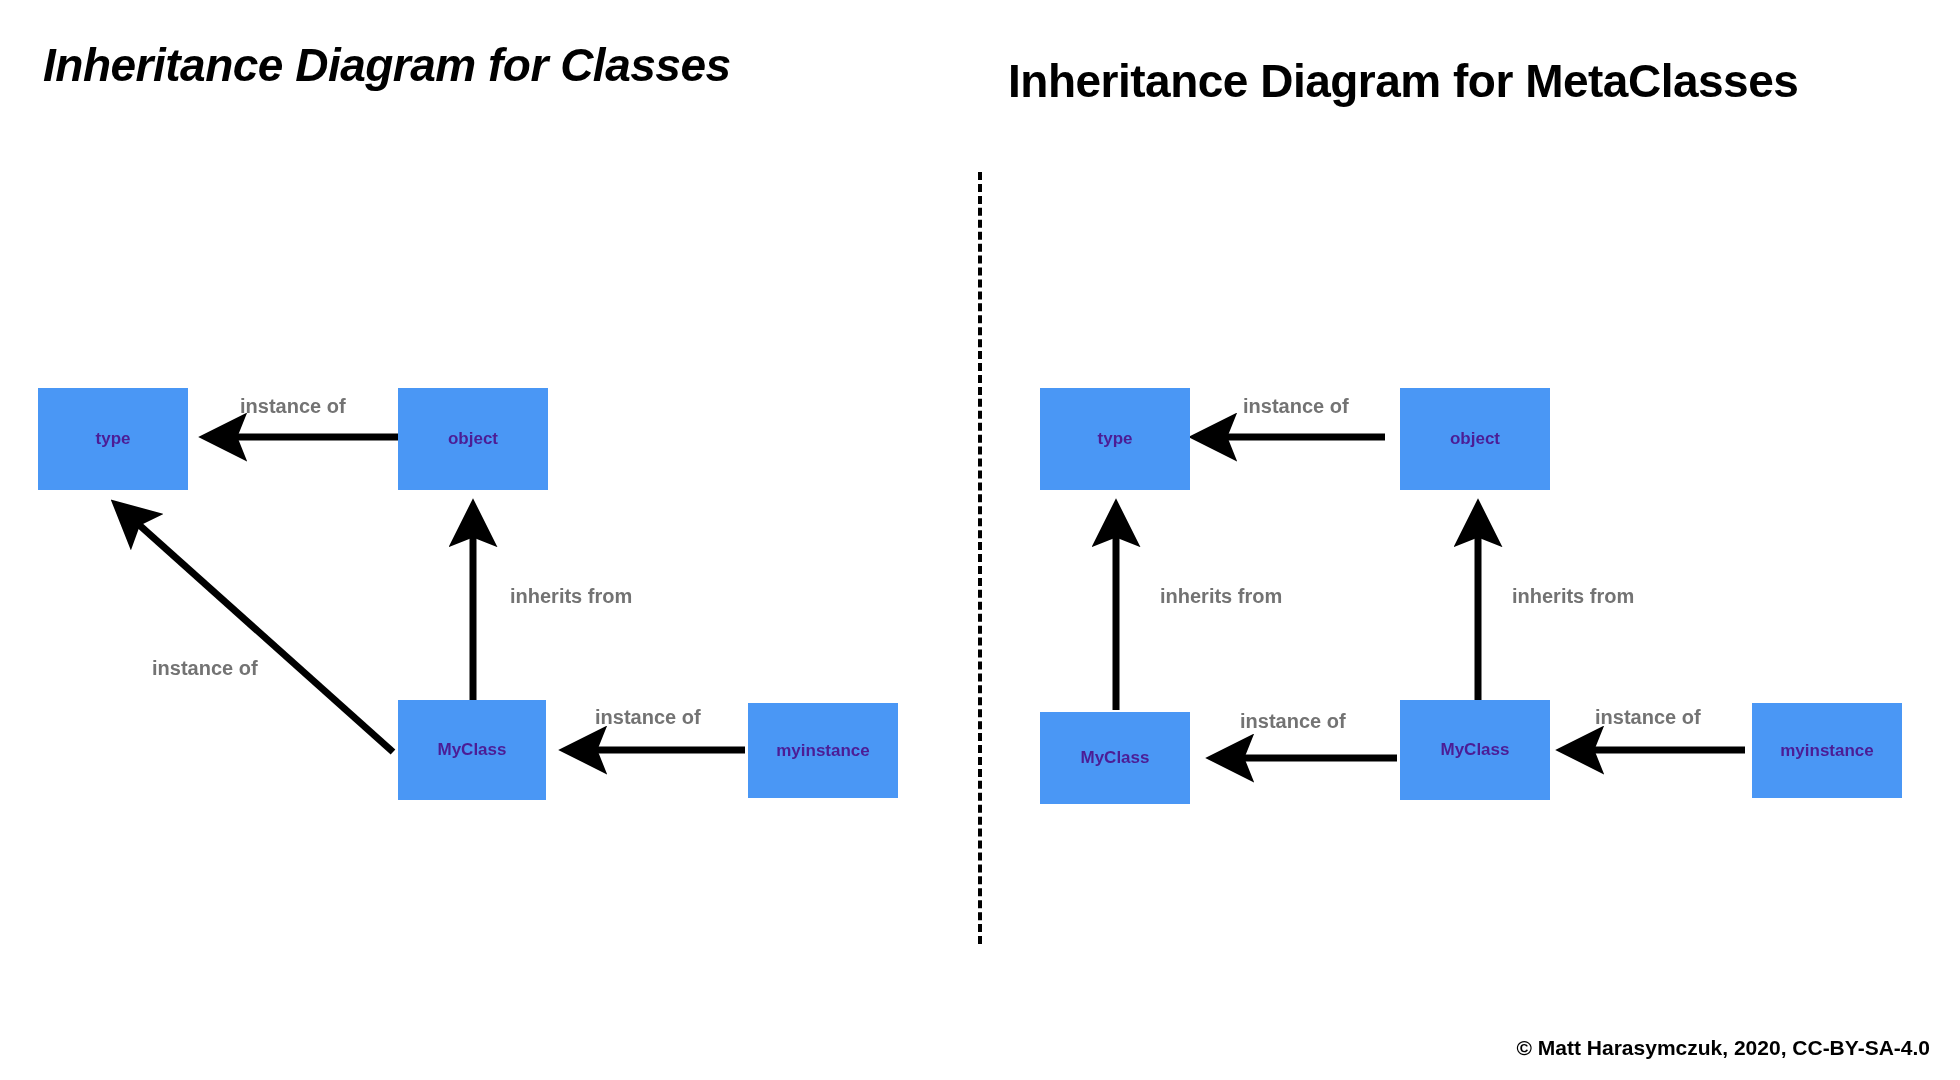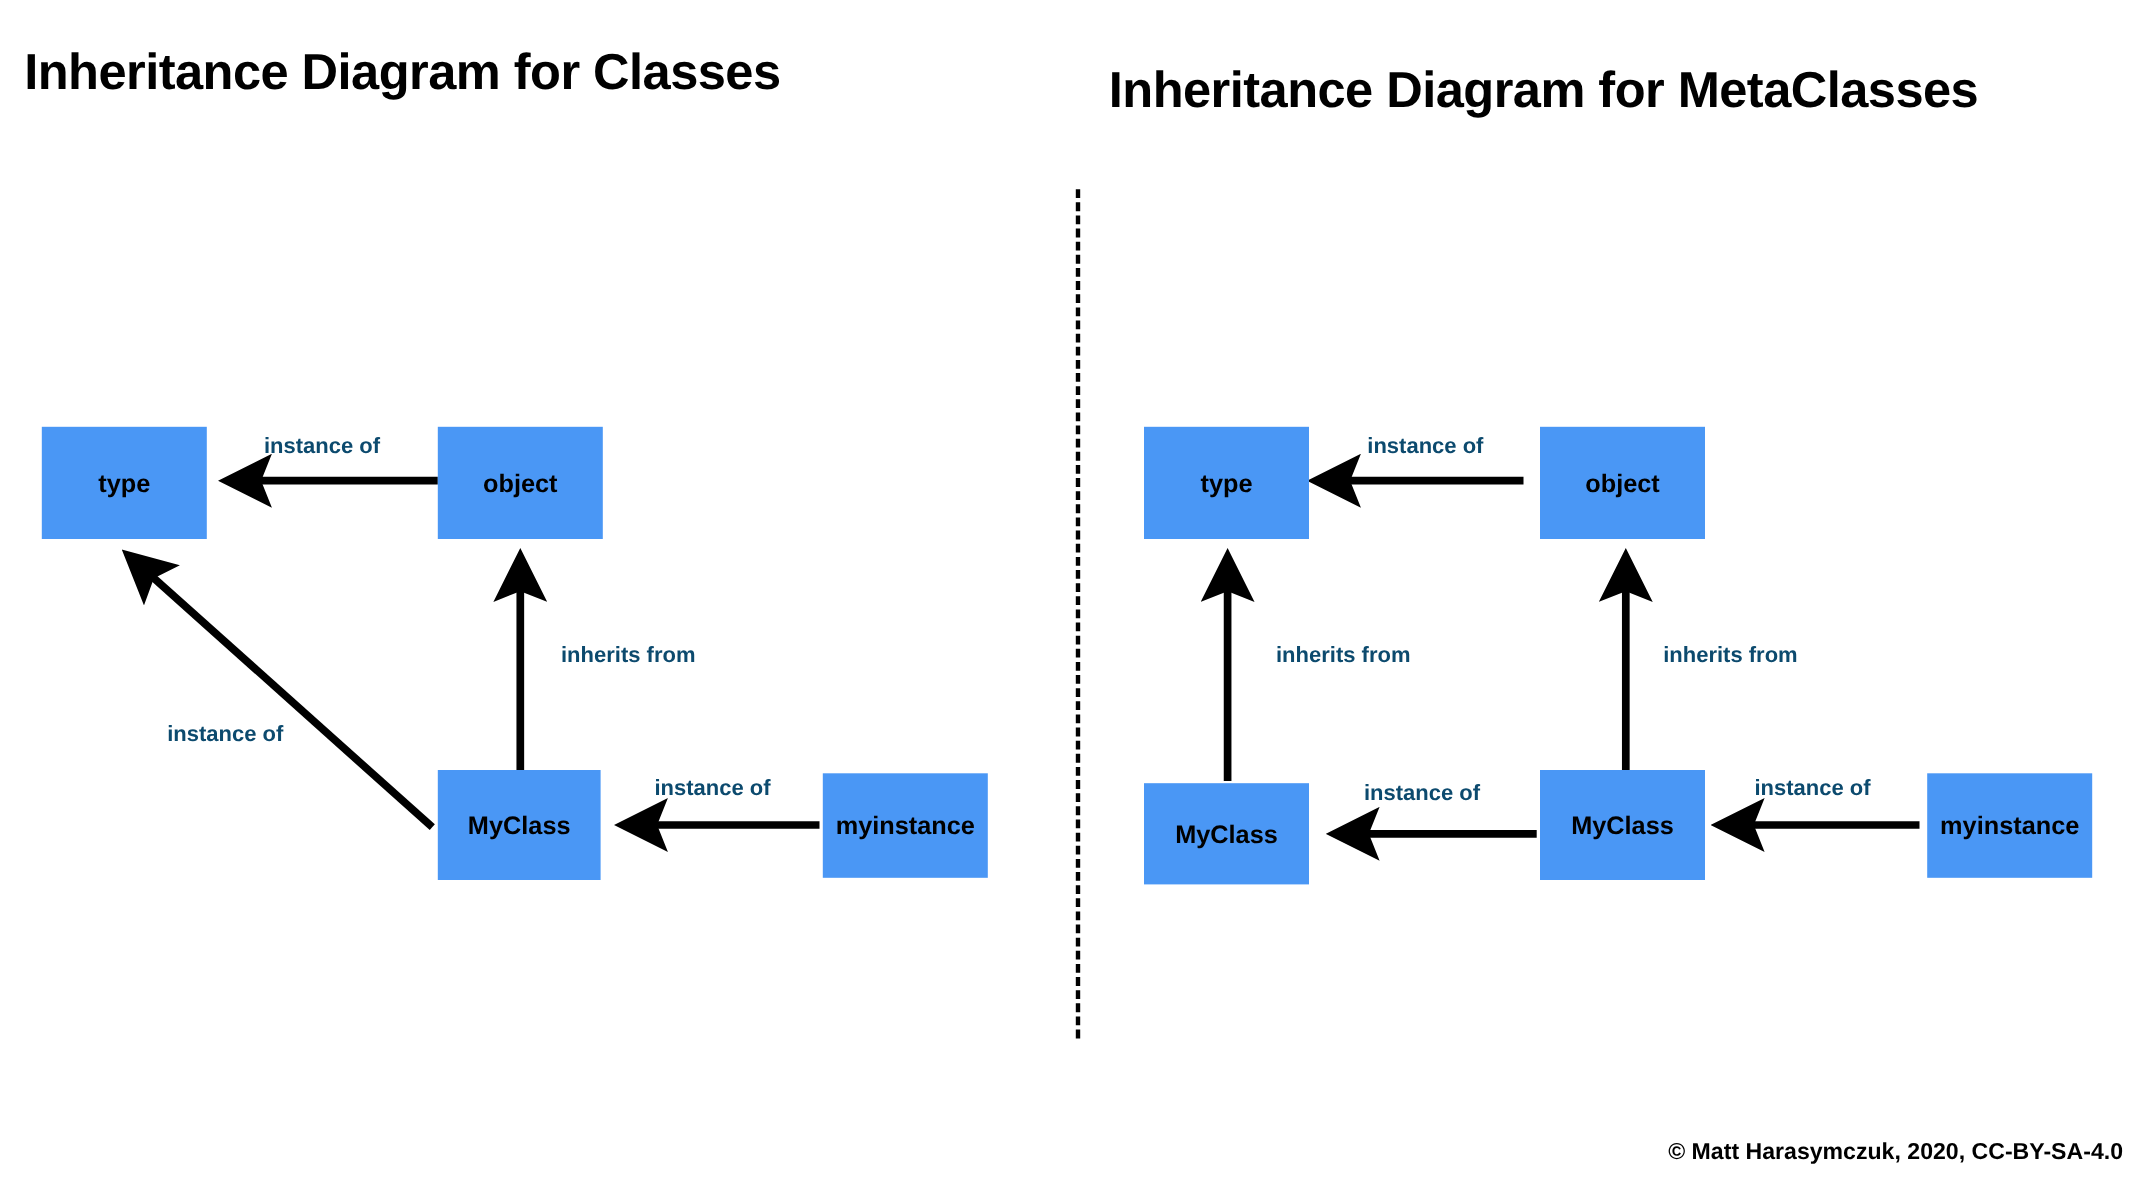--- a/index.html
+++ b/index.html
@@ -22,40 +22,40 @@
     height: 1080px;
   }
   .title {
     position: absolute;
     font-size: 46px;
     font-weight: 700;
     color: #000000;
     letter-spacing: -0.5px;
     white-space: nowrap;
   }
-  #title-left  { left: 22px;  top: 38px; }
+  #title-left  { left: 43px;  top: 38px; font-style: italic; }
   #title-right { left: 1008px; top: 54px; }
 
   .node {
     position: absolute;
     background: #4a97f5;
-    color: #000000;
+    color: #4c1d95;
     display: flex;
     align-items: center;
     justify-content: center;
-    font-size: 23px;
+    font-size: 17px;
     font-weight: 700;
     box-sizing: border-box;
     user-select: none;
   }
   .edge-label {
     position: absolute;
     font-size: 20px;
     font-weight: 700;
-    color: #0c4a6e;
+    color: #737373;
     white-space: nowrap;
   }
   .divider {
     position: absolute;
     left: 978px;
     top: 172px;
     width: 0;
     height: 772px;
     border-left: 4px dashed #000000;
   }

